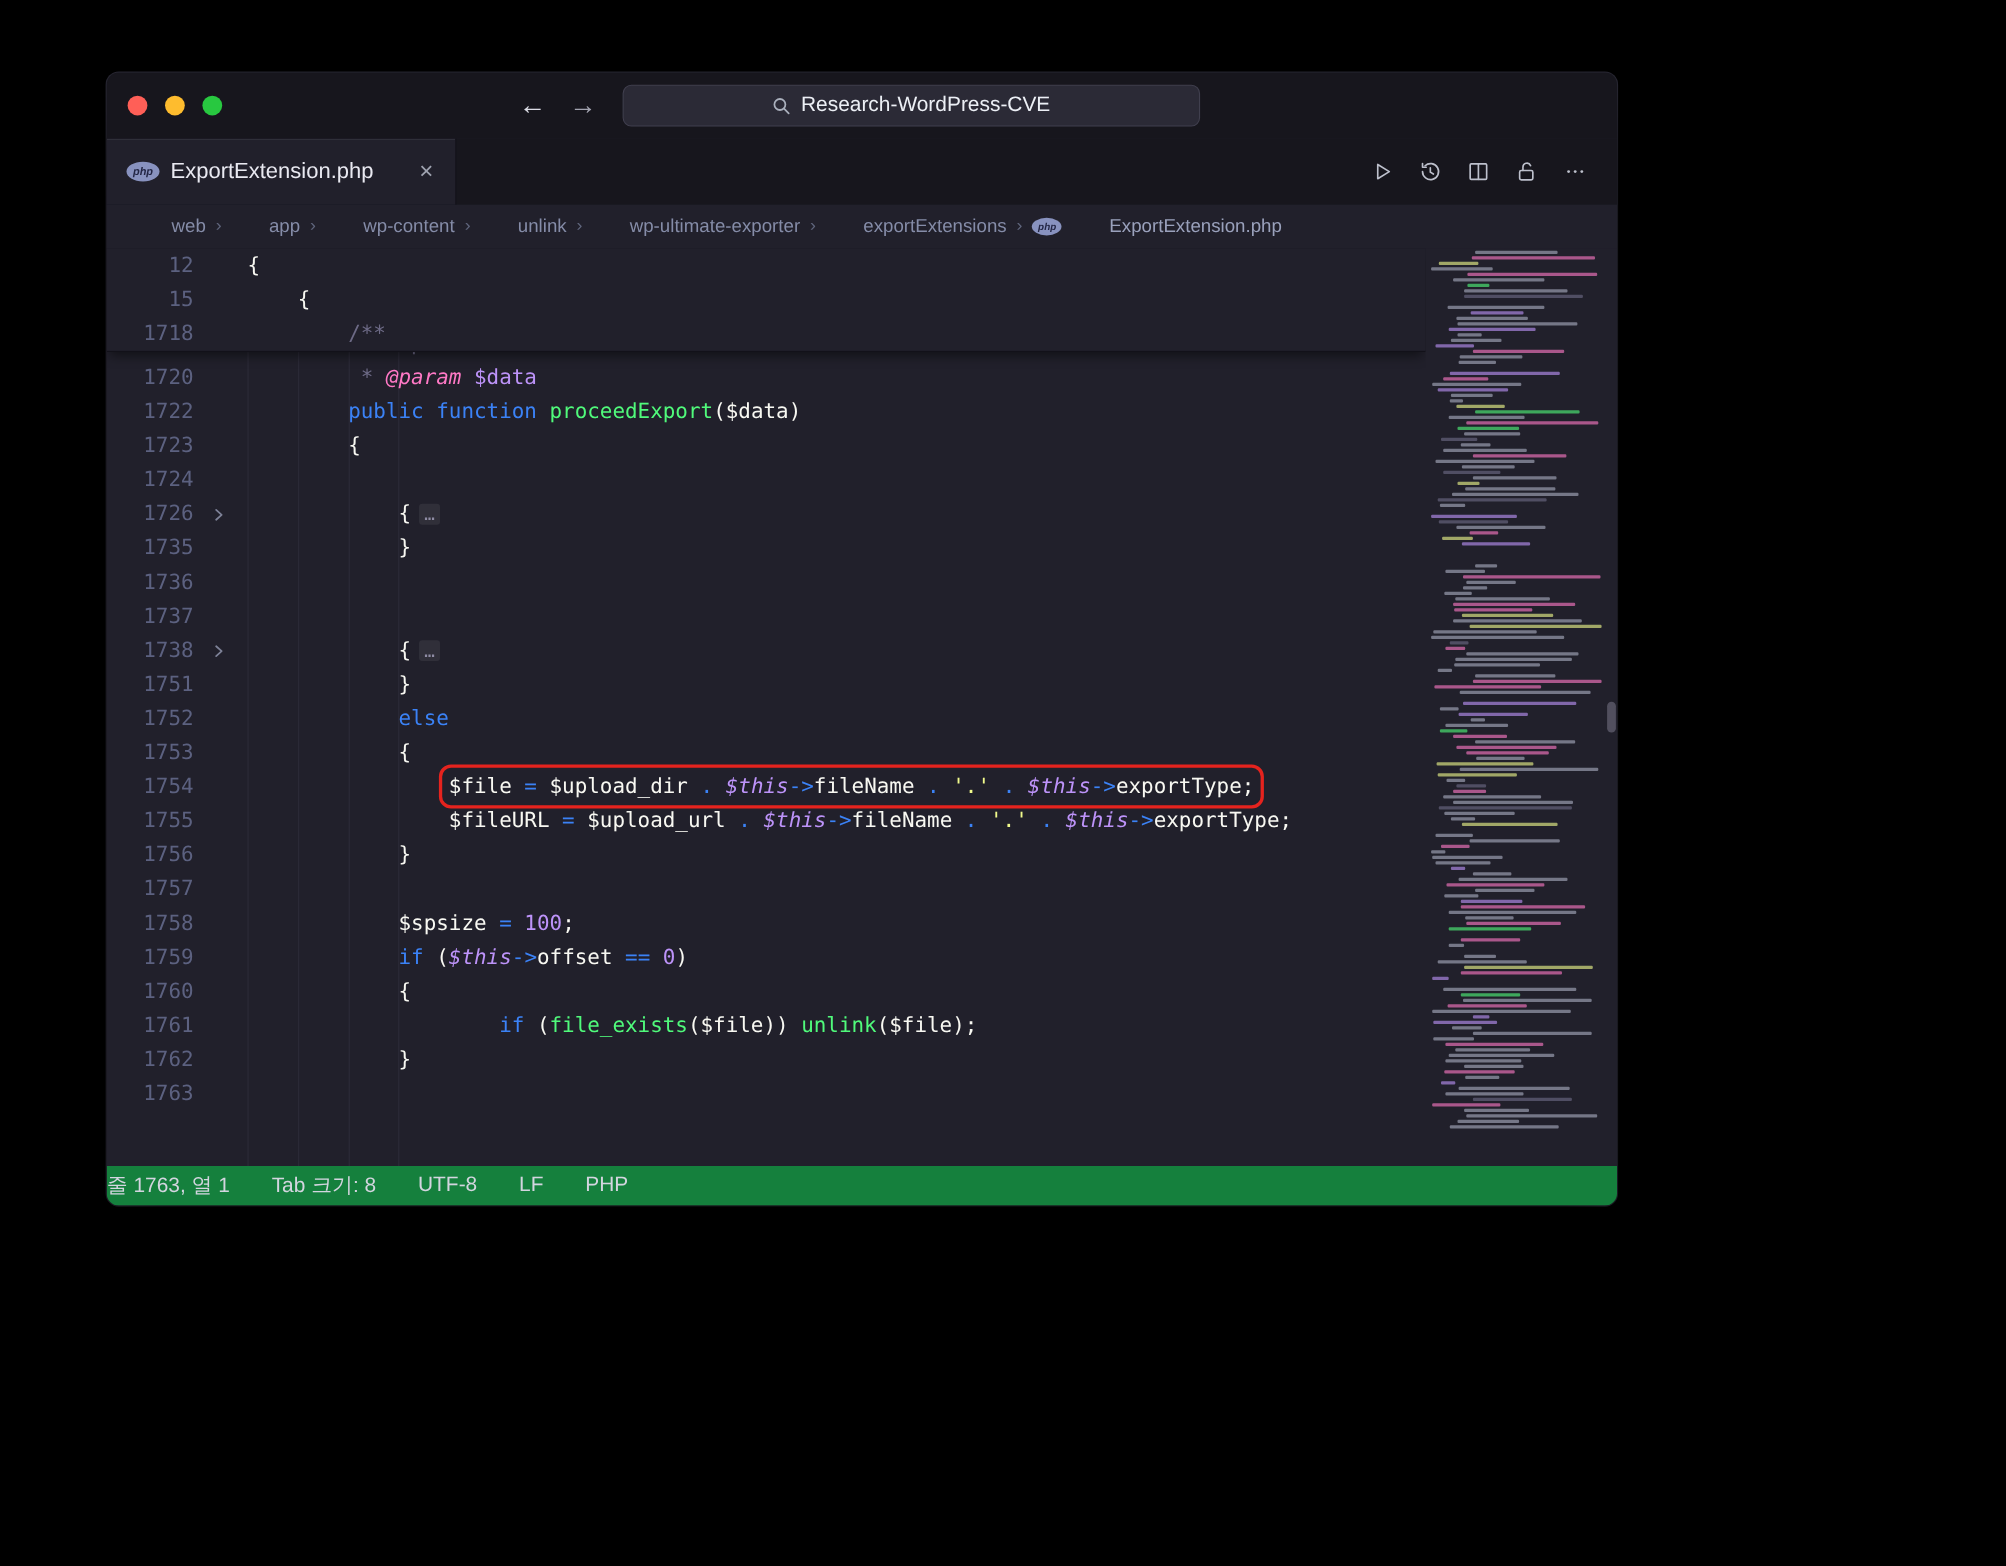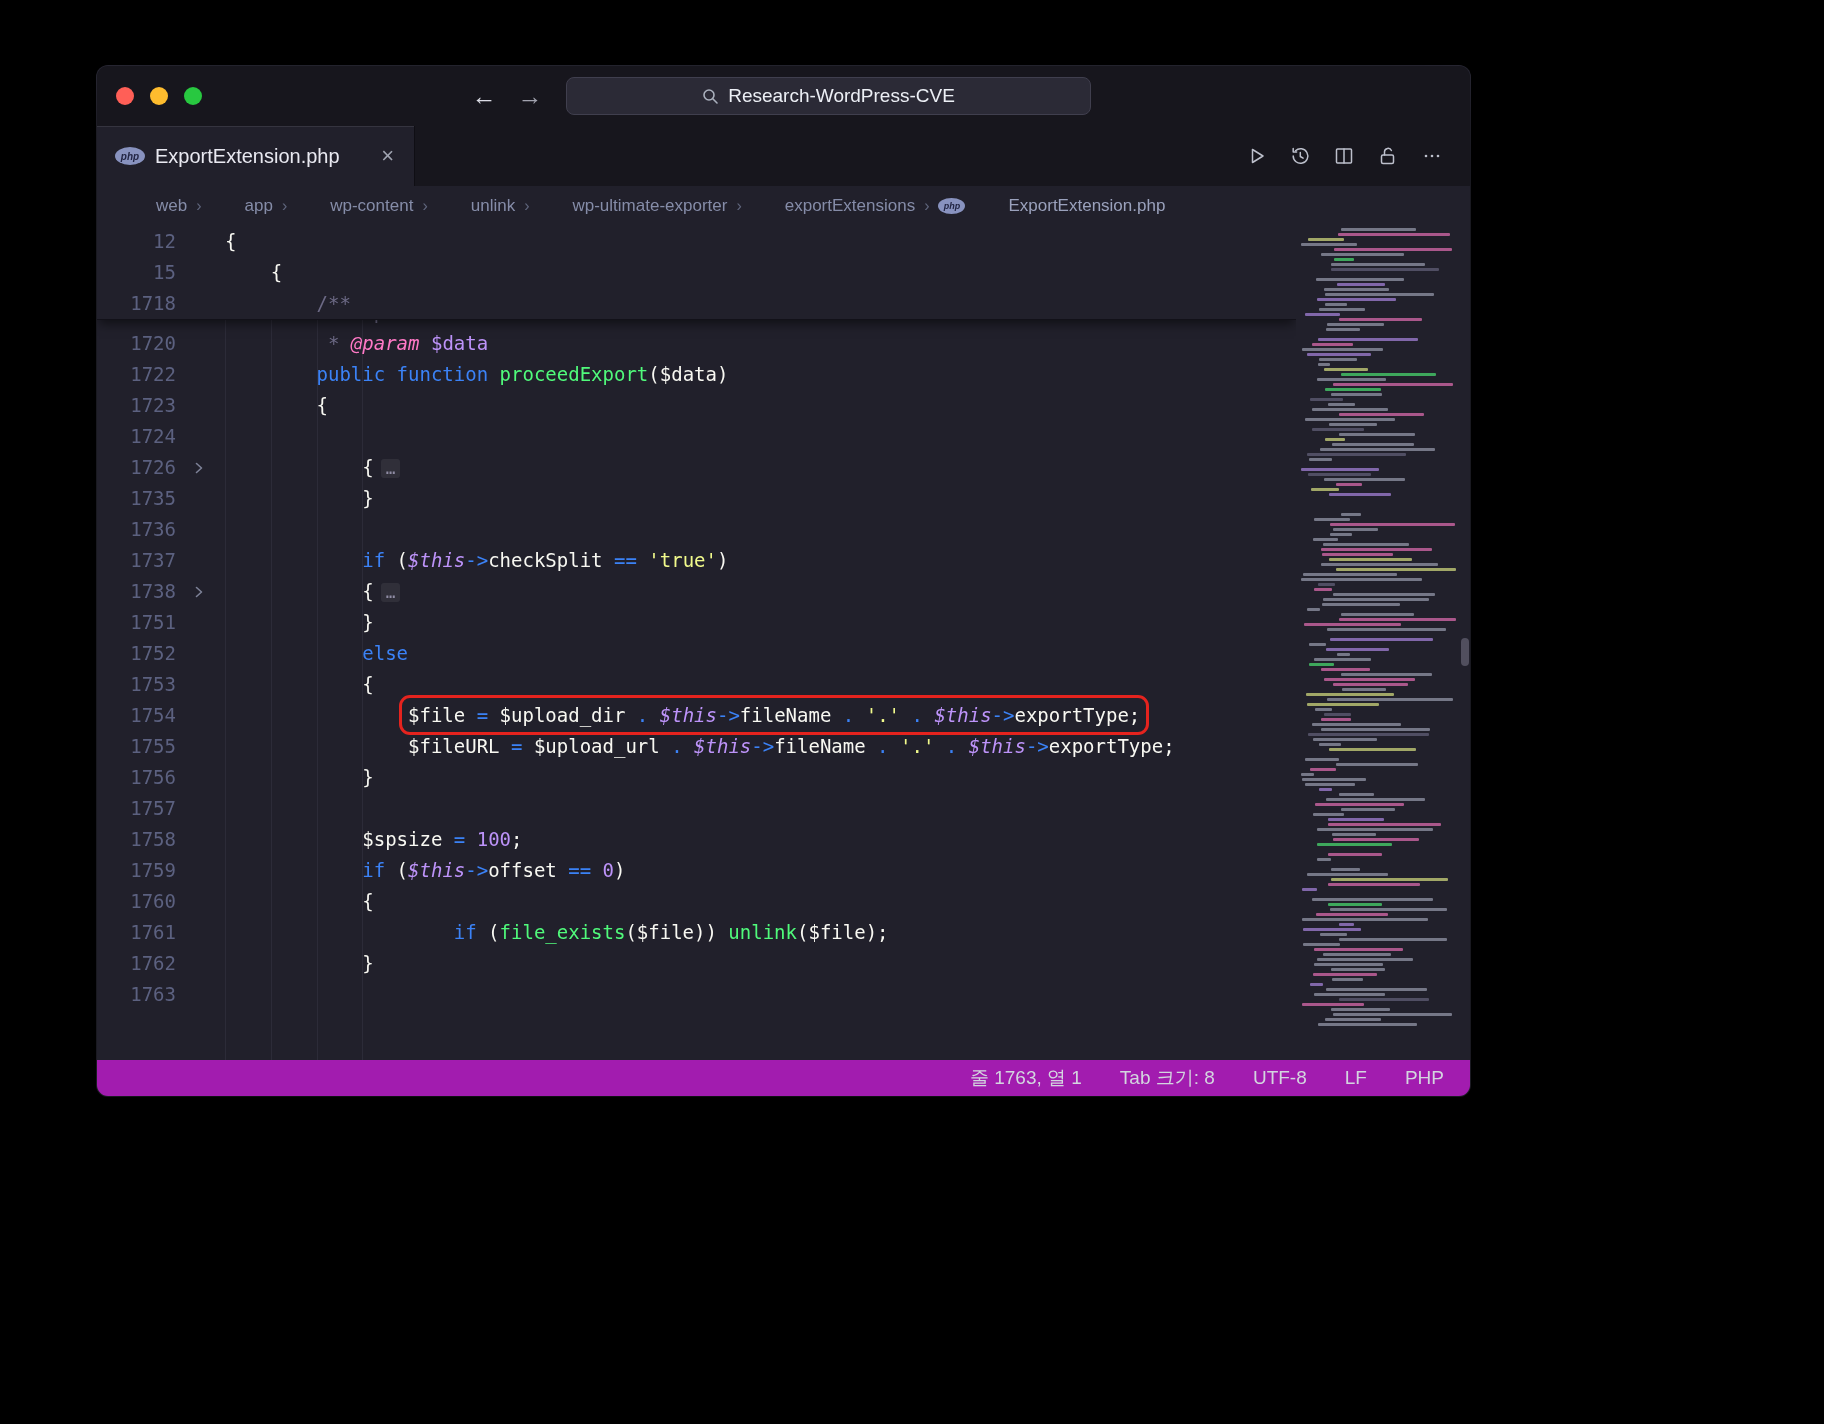--- a/index.html
+++ b/index.html
@@ -67,23 +67,23 @@
   .redbox { outline:3px solid #e5231e; outline-offset:6px; border-radius:2px; }
 
   
   .minimap { position:absolute; right:10px; top:0; bottom:0; width:164px; overflow:hidden; }
   .mm-bar { height:3px; margin-top:2px; opacity:.62; border-radius:1px; }
   .mm-gap { height:5px; }
   .sb-thumb { position:absolute; right:1px; top:412px; width:8px; height:28px;
               background:#514f5e; border-radius:4px; }
 
   
-  .status { position:absolute; left:0; right:0; bottom:0; height:36px; background:#a21caf;
-            display:flex; align-items:center; justify-content:flex-end; gap:38px;
-            padding-right:26px; color:#d3d5df; font-size:19px; }
+  .status { position:absolute; left:0; right:0; bottom:0; height:36px; background:#15803d;
+            display:flex; align-items:center; gap:38px;
+            padding-right:13px; color:#d3d5df; font-size:19px; }
   .status-item { white-space:nowrap; cursor:default; }
 </style>
 </head>
 <body>
 
 <div class="window">
 
   <div class="titlebar">
     <div class="traffic">
       <span class="dot red"></span>
@@ -212,21 +212,20 @@
             <div class="code">			<span class="t-fg">}</span></div>
           </div>
           <div class="row">
             <div class="num">1736</div>
             <div class="foldcol"></div>
             <div class="code"></div>
           </div>
           <div class="row">
             <div class="num">1737</div>
             <div class="foldcol"></div>
-            <div class="code">			<span class="t-kw">if</span><span class="t-fg"> (</span><span class="t-this">$this</span><span class="t-kw">-&gt;</span><span class="t-fg">checkSplit </span><span class="t-kw">==</span><span class="t-fg"> </span><span class="t-str">'true'</span><span class="t-fg">)</span></div>
           </div>
           <div class="row">
             <div class="num">1738</div>
             <div class="foldcol">
               <svg width="16" height="16" viewBox="0 0 16 16">
                 <path d="M5.5 3.5l5 4.5-5 4.5" fill="none" stroke="#7d8197" stroke-width="1.6" stroke-linecap="round" stroke-linejoin="round"></path>
               </svg>
             </div>
             <div class="code">			<span class="t-fg">{</span><span class="t-fold">…</span></div>
           </div>

